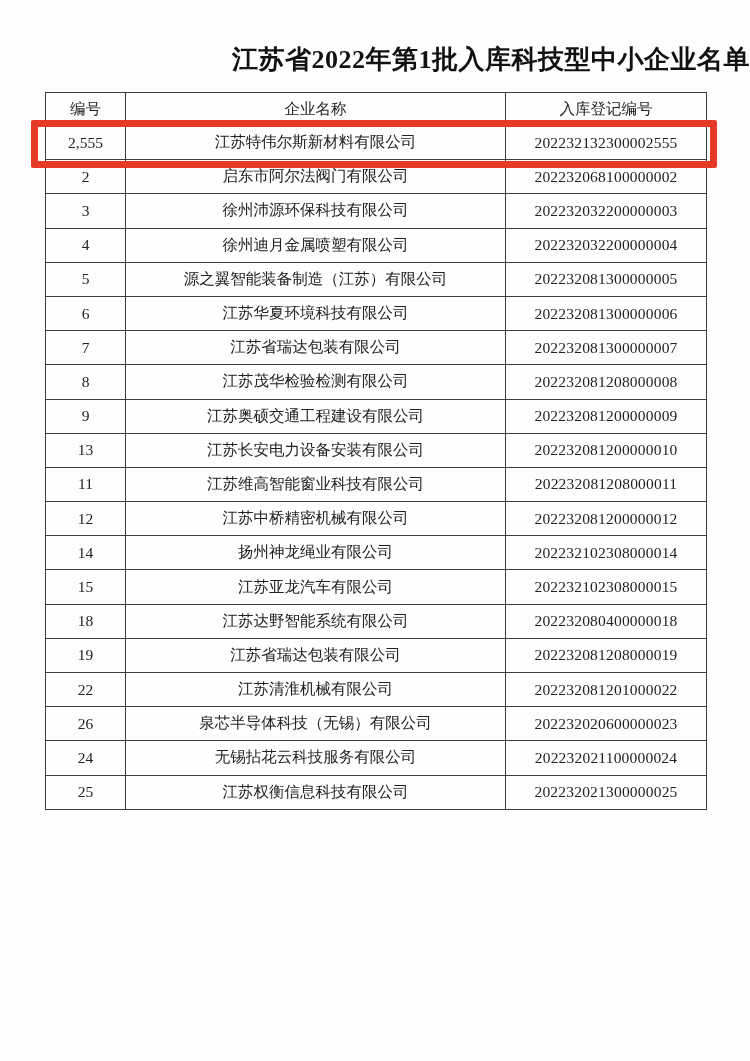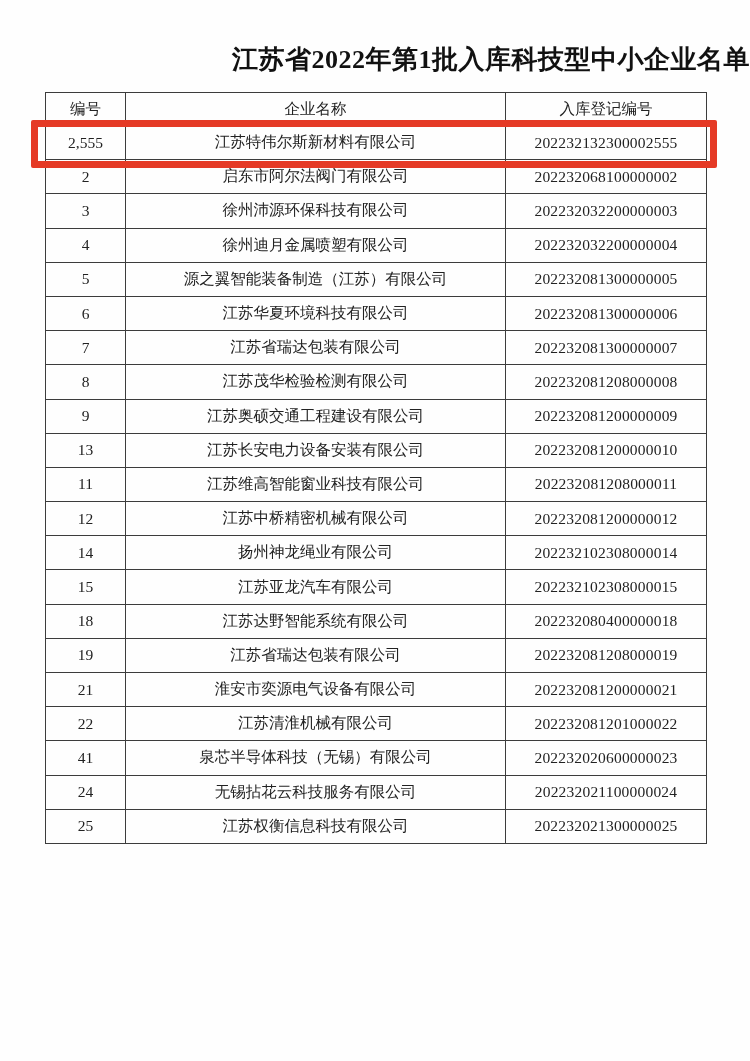--- a/index.html
+++ b/index.html
@@ -165,31 +165,26 @@
             <td>18</td>
             <td>江苏达野智能系统有限公司</td>
             <td class="reg-cell">202232080400000018</td>
           </tr>
           <tr>
             <td>19</td>
             <td>江苏省瑞达包装有限公司</td>
             <td class="reg-cell">202232081208000019</td>
           </tr>
           <tr>
-            <td>21</td>
-            <td>淮安市奕源电气设备有限公司</td>
-            <td class="reg-cell">202232081200000021</td>
-          </tr>
-          <tr>
             <td>22</td>
             <td>江苏清淮机械有限公司</td>
             <td class="reg-cell">202232081201000022</td>
           </tr>
           <tr>
-            <td>41</td>
+            <td>26</td>
             <td>泉芯半导体科技（无锡）有限公司</td>
             <td class="reg-cell">202232020600000023</td>
           </tr>
           <tr>
             <td>24</td>
             <td>无锡拈花云科技服务有限公司</td>
             <td class="reg-cell">202232021100000024</td>
           </tr>
           <tr>
             <td>25</td>

